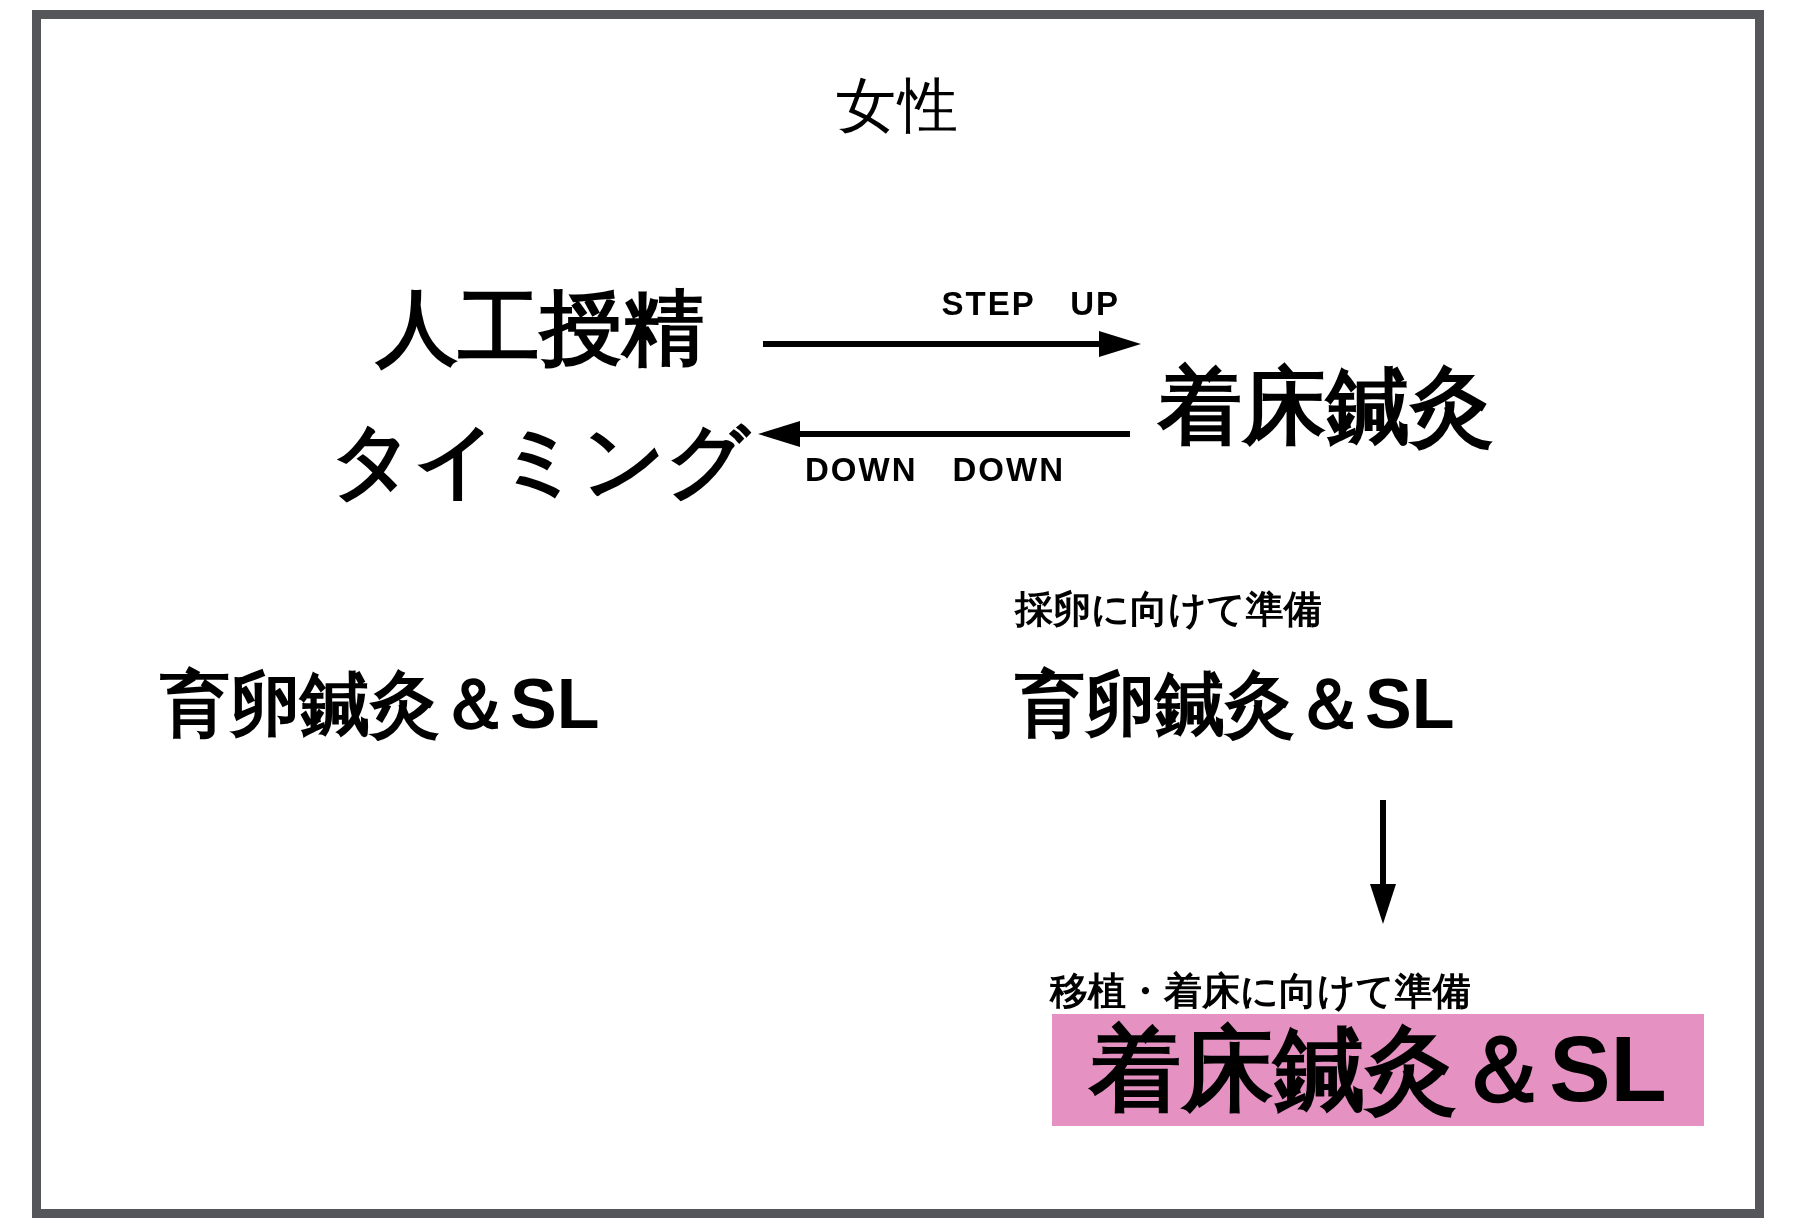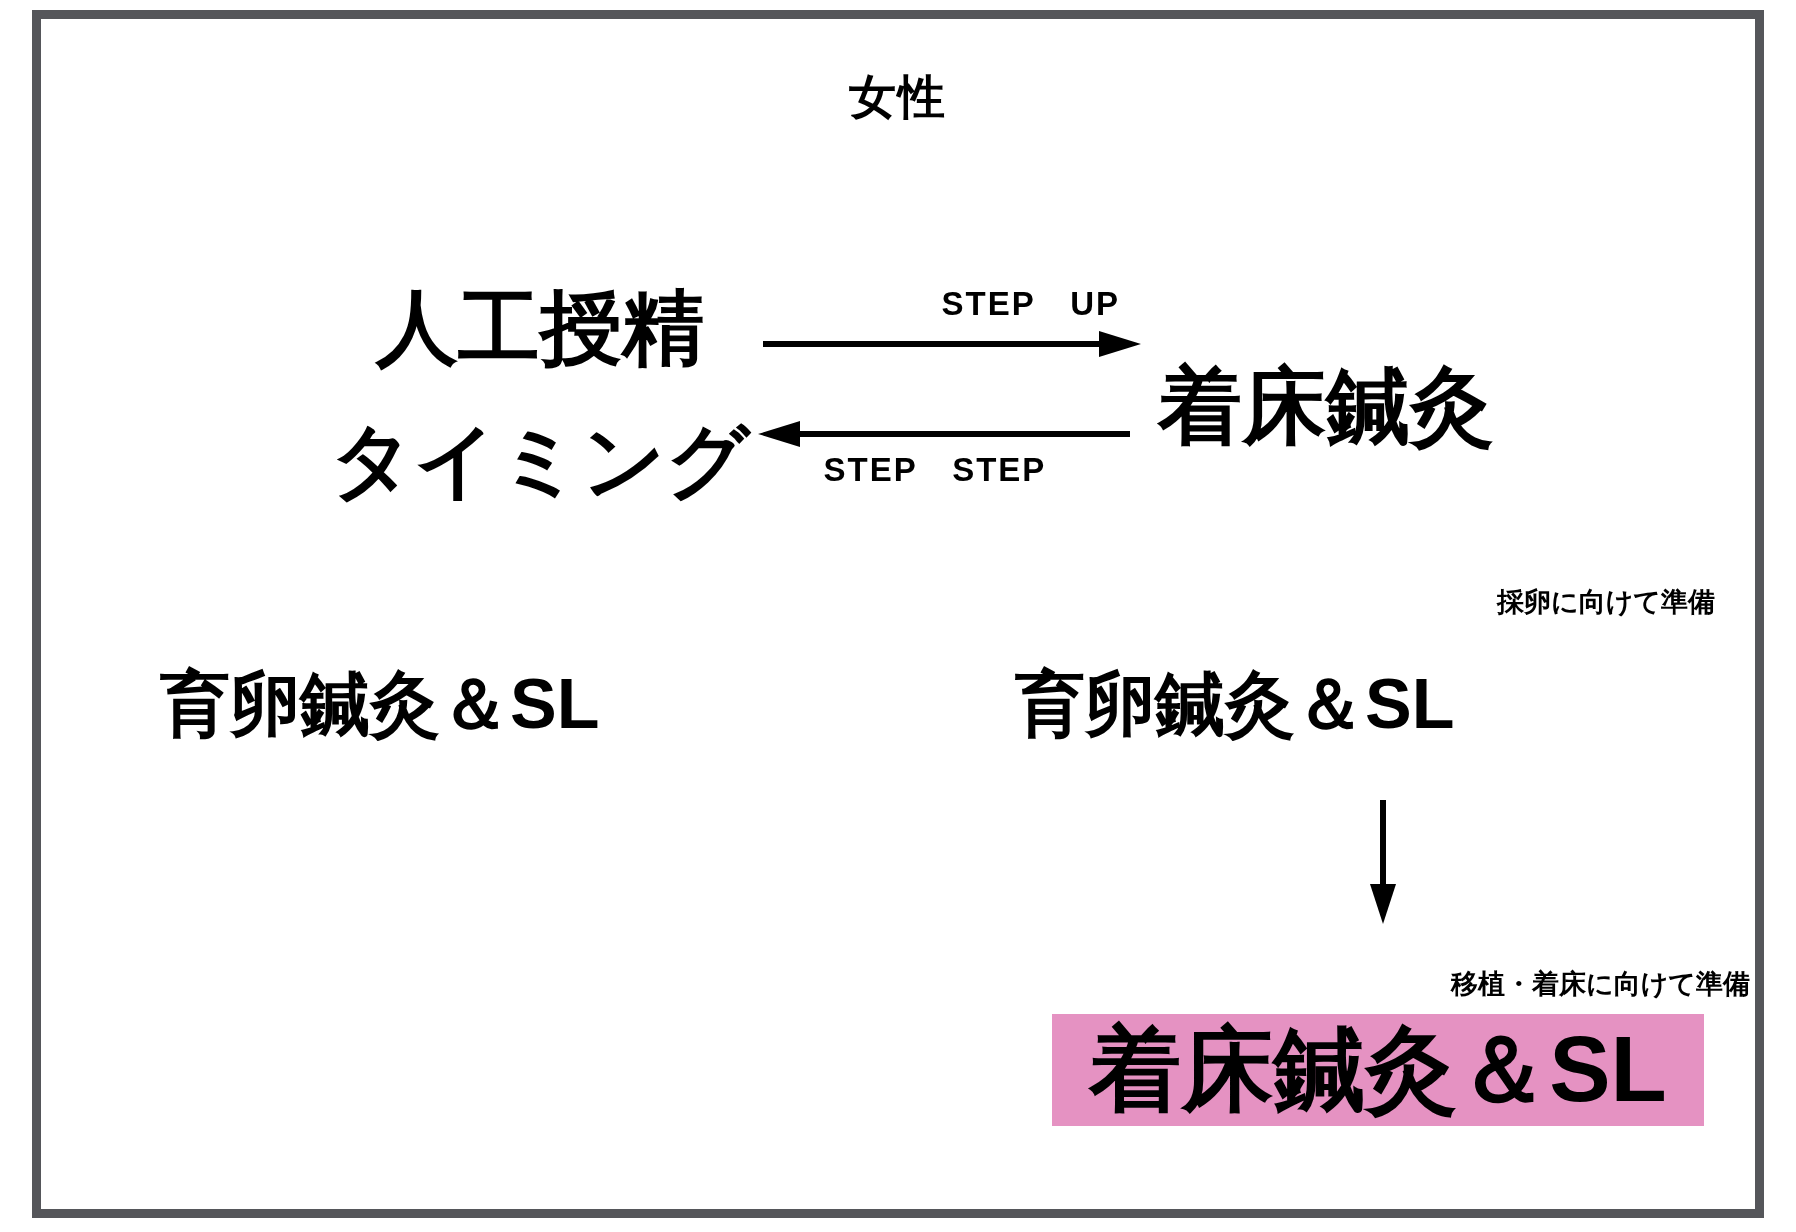--- a/index.html
+++ b/index.html
@@ -18,22 +18,22 @@
   .frame {
     position: absolute;
     top: 10px; left: 32px; right: 32px; bottom: 14px;
     border: 9px solid var(--frame, #55565a);
     background: transparent;
   }
   .title {
     position: absolute;
     top: 66px; left: 0; width: 100%;
     text-align: center;
-    font-size: 47px;
-    font-weight: 700;
+    font-size: 60px;
+    font-weight: 400;
     letter-spacing: 2px;
   }
   .timing-block {
     position: absolute;
     left: 260px; top: 262px; width: 560px;
     text-align: center;
     font-size: 82px;
     font-weight: 800;
     line-height: 1.62;
     white-space: nowrap;
@@ -62,22 +62,22 @@
     font-size: 84px;
     font-weight: 800;
     white-space: nowrap;
   }
   .arrow { position: absolute; display: block; }
   .arrow-step-up   { left: 763px; top: 324px; }
   .arrow-step-down { left: 758px; top: 414px; }
   .arrow-down      { left: 1361px; top: 800px; }
   .caption {
     position: absolute;
-    text-align: right;
-    font-size: 27px;
+    text-align: left;
+    font-size: 38px;
     font-weight: 700;
     white-space: nowrap;
   }
   .caption-egg { left: 1015px; top: 584px; width: 700px; }
   .caption-transfer { left: 1050px; top: 966px; width: 700px; }
   .big-node {
     position: absolute;
     text-align: left;
     font-size: 70px;
     font-weight: 700;
@@ -116,21 +116,21 @@
   <svg class="arrow arrow-step-up" width="378" height="40" viewBox="0 0 378 40">
     <line x1="0" y1="20" x2="340" y2="20" stroke="#000000" stroke-width="6"></line>
     <polygon points="336,7 378,20 336,33" fill="#000000"></polygon>
   </svg>
 
   <svg class="arrow arrow-step-down" width="372" height="40" viewBox="0 0 372 40">
     <line x1="38" y1="20" x2="372" y2="20" stroke="#000000" stroke-width="6"></line>
     <polygon points="42,7 0,20 42,33" fill="#000000"></polygon>
   </svg>
 
-  <div class="step-down-label">STEP　STEP</div>
+  <div class="step-down-label">DOWN　DOWN</div>
 
   <div class="ivf-label">着床鍼灸</div>
 
   <div class="big-node node-ikuran-left">育卵鍼灸＆SL</div>
 
   <div class="caption caption-egg">採卵に向けて準備</div>
 
   <div class="big-node node-ikuran-right">育卵鍼灸＆SL</div>
 
   <svg class="arrow arrow-down" width="44" height="124" viewBox="0 0 44 124">

